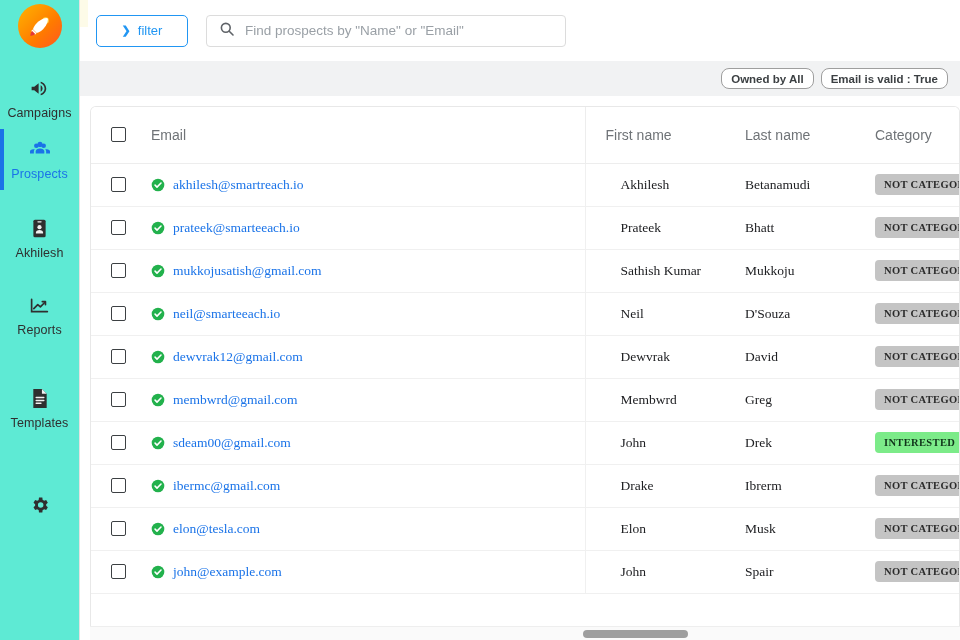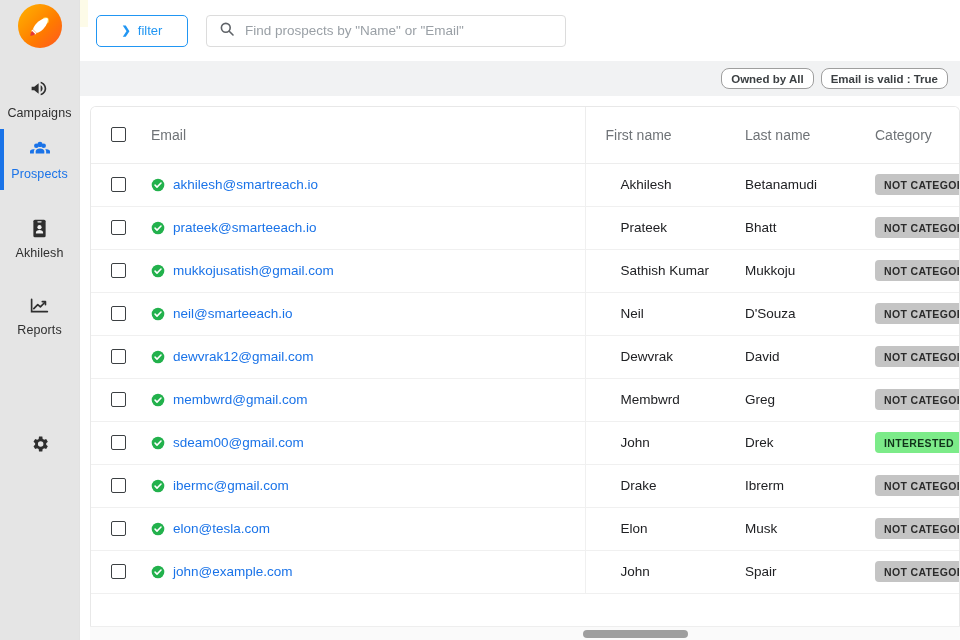--- a/index.html
+++ b/index.html
@@ -7,21 +7,21 @@
     width: 960px; height: 640px;
     overflow: hidden;
     font-family: "Liberation Sans", sans-serif;
     background: #ffffff;
   }
   .app { display: flex; width: 960px; height: 640px; position: relative; }
 
   
   .sidebar {
     width: 80px; height: 640px;
-    background: #e5e5e5;
+    background: #5eead4;
     border-right: 1px solid #e2e2e2;
     display: flex; flex-direction: column;
     align-items: center;
     flex: none;
     position: relative;
     overflow: hidden;
   }
   .logo-wrap {
     width: 80px; height: 52px;
     display: flex; align-items: center; justify-content: center;
@@ -163,21 +163,21 @@
   th.th-chk { padding-left: 20px; }
   th.th-email { padding-left: 2px; }
   th.th-first { padding-left: 20px; border-left: 1px solid #ededed; }
   th.th-last  { padding-left: 4px; }
   th.th-cat   { padding-left: 4px; }
 
   tbody td {
     height: 43px;
     border-bottom: 1px solid #f0f0f0;
     font-size: 13.5px; color: #202124;
-    vertical-align: middle; padding: 0;
+    vertical-align: middle; padding: 0; font-family: Liberation Serif, serif;
   }
   td.td-chk { padding-left: 20px; }
   td.td-email { padding-left: 2px; }
   td.td-first { padding-left: 35px; border-left: 1px solid #f0f0f0; }
   td.td-last  { padding-left: 4px; }
   td.td-cat   { padding-left: 4px; }
 
   .cbox {
     width: 15px; height: 15px;
     border: 1.6px solid #3c4043; border-radius: 2px;
@@ -281,20 +281,30 @@
           </svg>
       </span>
       <span class="nav-label">Reports</span>
     </div>
 
     <div class="nav-gap-c"></div>
 
 
     <div class="nav-gap-c"></div>
 
+    <div class="nav-item">
+      <span class="nav-ico">
+        <svg width="18" height="21" viewBox="0 0 18 22" fill="#2f2f2f">
+            <path d="M2 1h9l5 5v15H2z"></path>
+            <path d="M11 1v5h5" fill="#f1f1f1"></path>
+            <path d="M5 10h8M5 13h8M5 16h5" stroke="#f1f1f1" stroke-width="1.5" stroke-linecap="round"></path>
+          </svg>
+      </span>
+      <span class="nav-label">Templates</span>
+    </div>
 
     <div class="nav-gap-c"></div>
 
 
     <div class="nav-gap-d"></div>
 
     <div class="nav-item">
       <span class="nav-ico">
         <svg width="20" height="20" viewBox="0 0 24 24" fill="#2f2f2f">
             <path d="M19.4 13a7.6 7.6 0 0 0 0-2l2-1.6-2-3.4-2.4 1a7.5 7.5 0 0 0-1.8-1L14.8 3h-4l-.4 2.9c-.6.3-1.2.6-1.8 1l-2.4-1-2 3.5L6.2 11a7.6 7.6 0 0 0 0 2l-2 1.6 2 3.4 2.4-1c.6.4 1.2.8 1.8 1l.4 3h4l.4-2.9c.6-.3 1.2-.6 1.8-1l2.4 1 2-3.5-2-1.6zM12.8 15.3a3.3 3.3 0 1 1 0-6.6 3.3 3.3 0 0 1 0 6.6z"></path>

